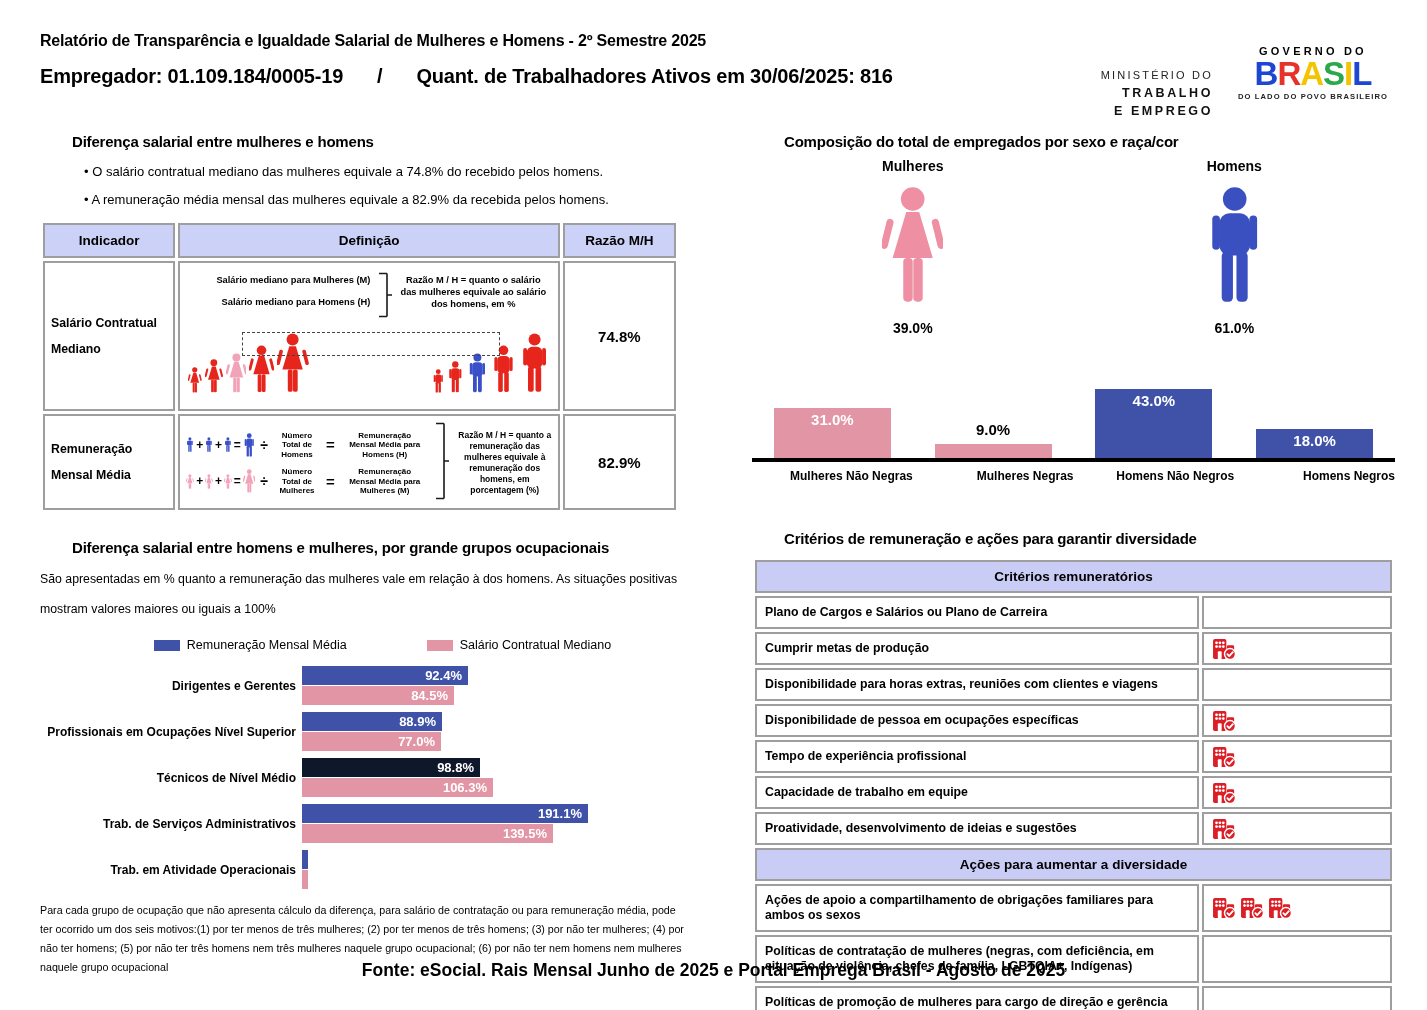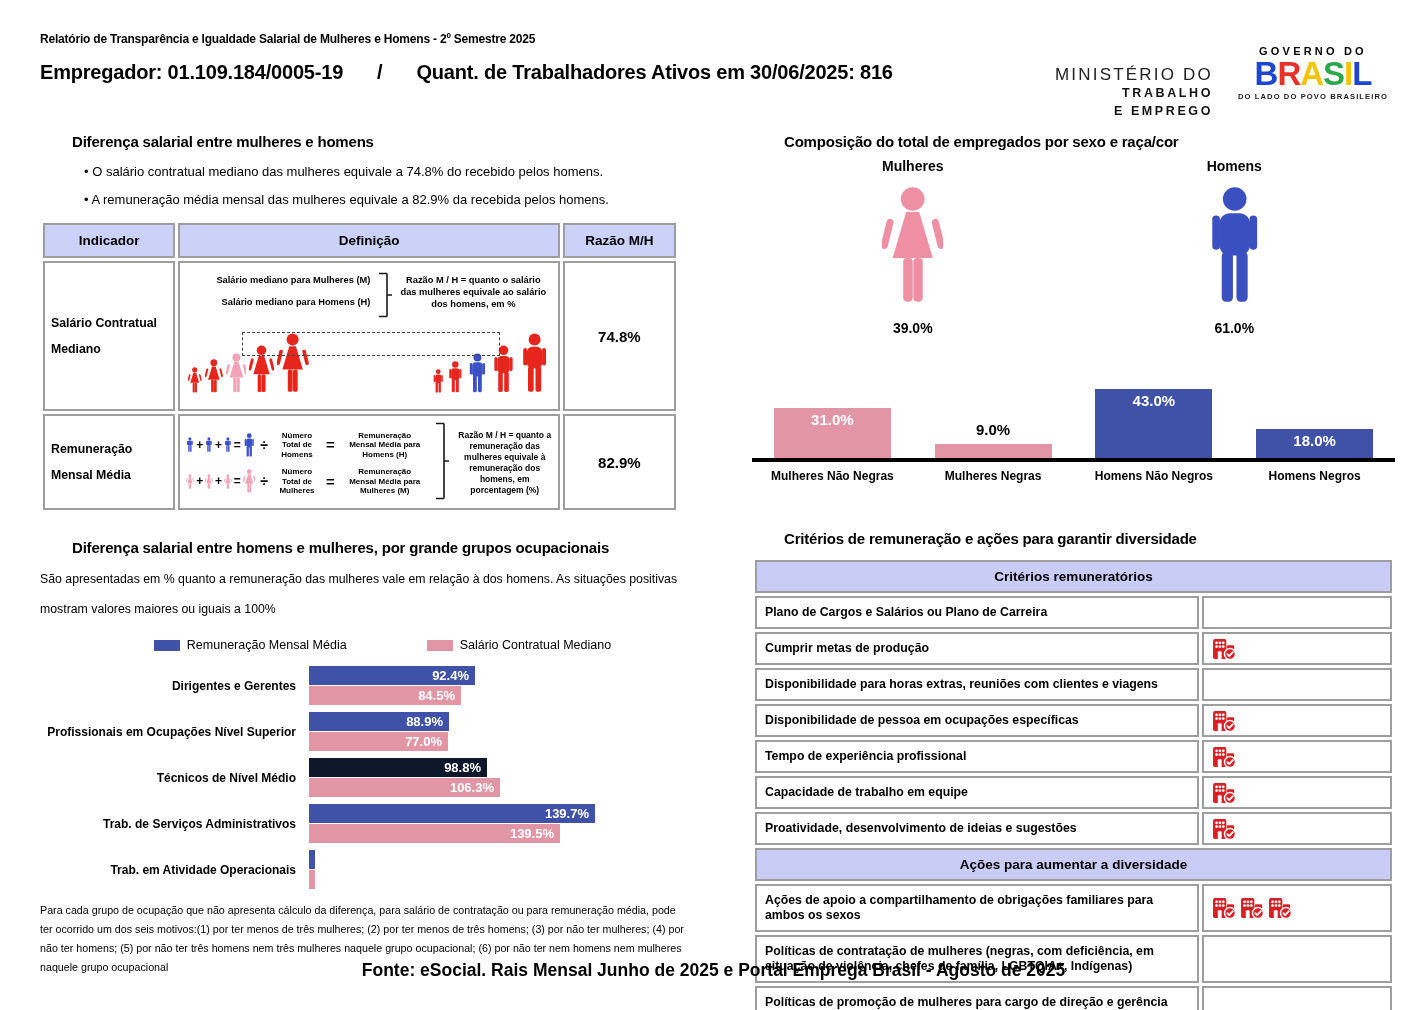--- a/index.html
+++ b/index.html
@@ -3,26 +3,26 @@
 <meta charset="utf-8">
 <style>
   * { margin:0; padding:0; box-sizing:border-box; }
   html,body { background:#fff; }
   body {
     width:1427px; height:1010px; position:relative; overflow:hidden;
     color:#000; font-family:"Liberation Sans", sans-serif;
   }
   
   .hdr-titles { position:absolute; left:40px; top:32px; }
-  .t1 { font-size:12px; font-weight:bold; letter-spacing:-0.2px; }
+  .t1 { font-size:16px; font-weight:bold; letter-spacing:-0.2px; }
   .t2 { font-size:20px; font-weight:bold; margin-top:15px; letter-spacing:-0.2px; }
   .t2 .sep { margin:0 34px; }
   .hdr-logos { position:absolute; right:34px; top:26px; display:flex; align-items:center; gap:20px; }
   .ministry { text-align:right; line-height:18px; }
-  .ministry .m1 { font-size:17px; letter-spacing:2.2px; font-weight:400; color:#222;margin-top:40px; }
+  .ministry .m1 { font-size:11px; letter-spacing:2.2px; font-weight:400; color:#222;margin-top:40px; }
   .ministry .m2,.ministry .m3 { font-size:12.5px; letter-spacing:2.6px; font-weight:bold; color:#111; }
   .gov { text-align:center; width:160px; }
   .gov .gtop { font-size:11px; font-weight:bold; letter-spacing:3.2px; }
   .gov .gname { font-size:33px; font-weight:bold; letter-spacing:-1px; line-height:34px; }
   .gov .gtag { font-size:7.6px; font-weight:bold; letter-spacing:1.1px; color:#222; margin-top:1px; }
   
   .col-left  { position:absolute; left:40px;  top:133px; width:645px; }
   .col-right { position:absolute; left:752px; top:133px; width:643px; }
   h2.section { font-size:15px; font-weight:bold; letter-spacing:-0.2px;margin-left:32px; }
   
@@ -56,40 +56,40 @@
   .d2txt { font-size:8px; font-weight:bold; text-align:center; line-height:9.5px; width:48px; }
   .d2txt.w { width:90px; }
   .d2expl { width:102px; font-size:8.5px; font-weight:bold; text-align:center; line-height:11px; }
   
   .mt28 { margin-top:26px; }
   p.sub { font-size:12.3px; margin-top:16px; }
   .legend { display:flex; justify-content:center; gap:80px; margin:22px 0 14px 40px; }
   .lg { display:flex; align-items:center; font-size:12.5px; }
   .sw { width:26px; height:11px; display:inline-block; margin-right:7px; }
   .hchart { margin-top:4px; }
-  .grow { display:flex; margin-bottom:7px;gap:7px; }
+  .grow { display:flex; margin-bottom:7px; }
   .glabel { width:262px; text-align:right; font-size:12px; font-weight:bold; padding-right:6px; display:flex; align-items:center; justify-content:flex-end; }
   .gbars { display:flex; flex-direction:column; gap:1px; }
   .gbar { height:19px; line-height:19px; text-align:right; padding-right:6px; color:#fff; font-weight:bold; font-size:13px; white-space:nowrap; }
   p.footnote { font-size:10.7px; line-height:19px; margin-top:12px; width:645px; }
   
   .figures { display:flex; justify-content:space-around; margin-top:8px; }
   .fig { width:250px; text-align:center; }
   .flabel { font-size:14px; font-weight:bold; margin-bottom:12px; }
   .fpct { font-size:14px; font-weight:bold; margin-top:16px; }
   .fsvg { display:flex; justify-content:center; }
   .race-chart { margin-top:50px; }
   .vbars { display:flex; align-items:flex-end; height:72px; }
   .vslot { flex:1; display:flex; justify-content:center; position:relative; }
   .vbar { width:117px; }
   .vval-in { display:block; text-align:center; color:#fff; font-weight:bold; font-size:15px; padding-top:3px; }
   .vval-out { position:absolute; width:100%; left:0; text-align:center; font-weight:bold; font-size:15px; color:#000; }
   .baseline { height:4px; background:#000; }
   .vlabels { display:flex; margin-top:7px; }
-  .vcat { flex:1; text-align:center; font-size:12px; font-weight:bold; }
+  .vcat { flex:1; text-align:right; font-size:12px; font-weight:bold; }
   
   .crit-title { margin-top:47px; }
   table.crit { border-collapse:separate; border-spacing:3px; width:100%; margin-top:10px; }
   table.crit td { border:2px solid #9e9e9e; }
   td.chead { background:#c9cdf5; text-align:center; font-size:13.5px; font-weight:bold; padding:7px 4px; }
   td.clabel { width:70%; font-size:12.3px; font-weight:bold; padding:7px 4px 7px 8px; line-height:15px; }
   td.cicons { width:30%; padding:3px 4px 3px 8px; vertical-align:middle; }
   td.cicons svg { margin-right:3px; }
   
   .footer { position:absolute; left:0; top:960px; width:100%; text-align:center; font-size:17.5px; font-weight:bold; }
@@ -396,21 +396,21 @@
       <div class="grow">
         <div class="glabel">Técnicos de Nível Médio</div>
         <div class="gbars">
           <div class="gbar" style="width:178px;background:#0f172a">98.8%</div>
           <div class="gbar" style="width:191px;background:#e295a4">106.3%</div>
         </div>
       </div>
       <div class="grow">
         <div class="glabel">Trab. de Serviços Administrativos</div>
         <div class="gbars">
-          <div class="gbar" style="width:286px;background:#3f52a8">139.7%</div>
+          <div class="gbar" style="width:286px;background:#3f52a8">191.1%</div>
           <div class="gbar" style="width:251px;background:#e295a4">139.5%</div>
         </div>
       </div>
       <div class="grow">
         <div class="glabel">Trab. em Atividade Operacionais</div>
         <div class="gbars">
           <div class="gbar" style="width:2px;background:#3f52a8"></div>
           <div class="gbar" style="width:2px;background:#e295a4"></div>
         </div>
       </div>

